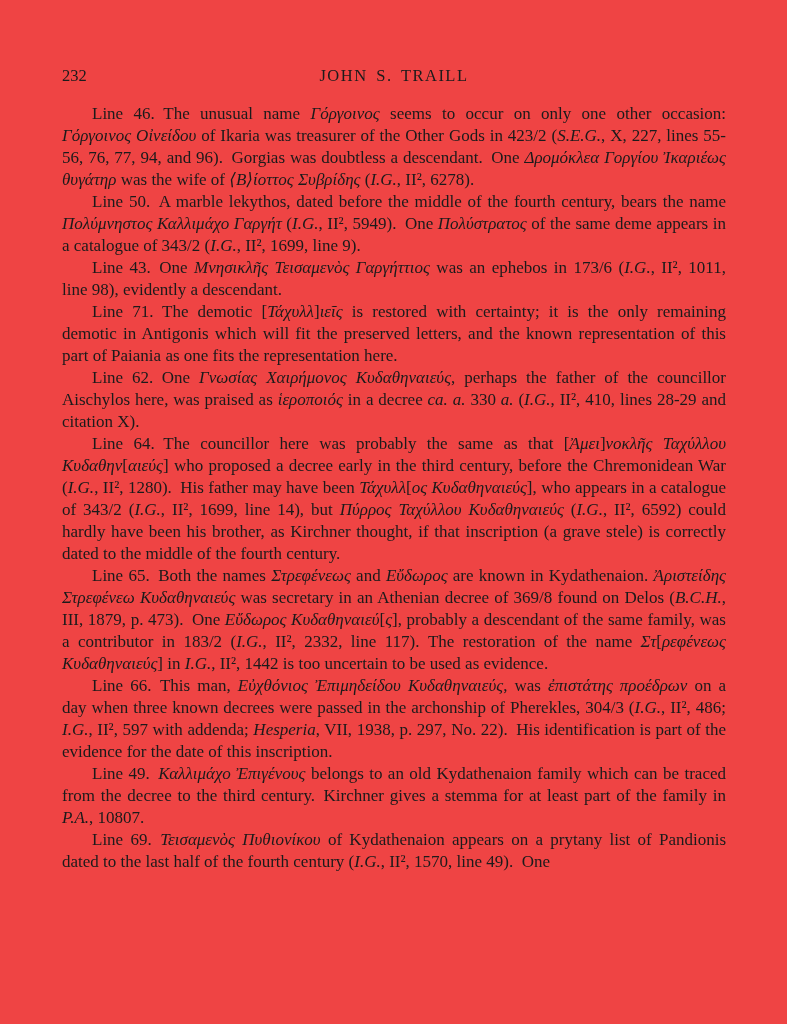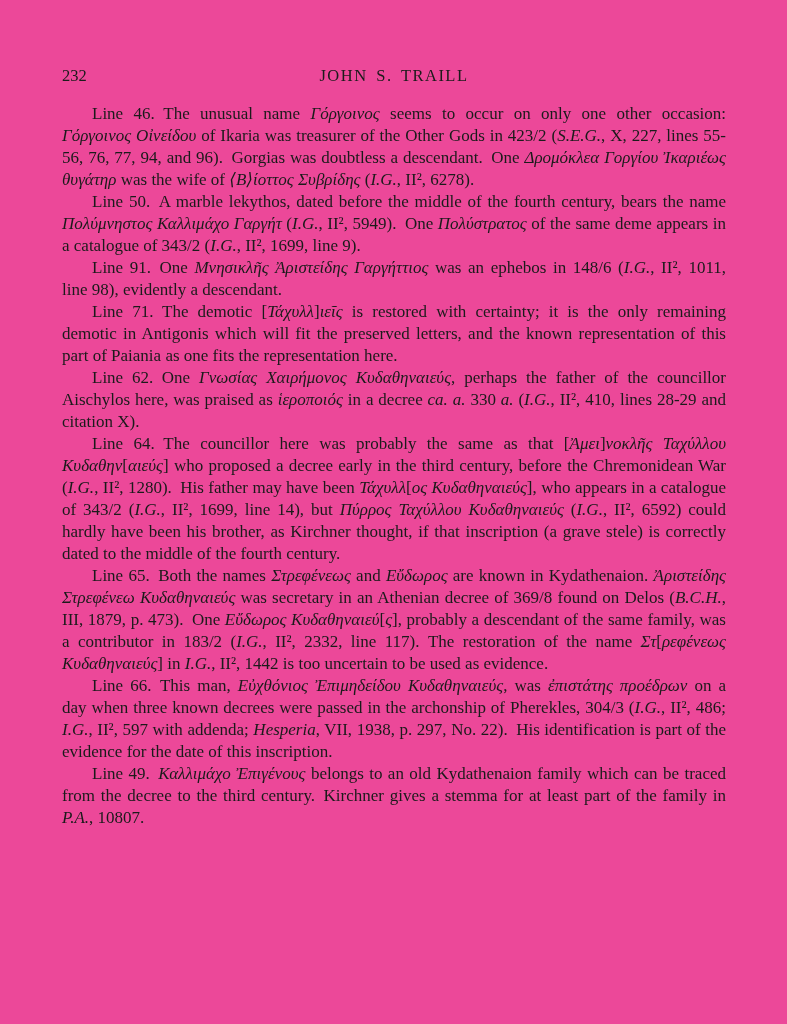--- a/index.html
+++ b/index.html
@@ -6,21 +6,21 @@
     margin: 0;
     padding: 0;
     background: #e8e8e8;
   }
   .page {
     position: relative;
     width: 787px;
     height: 1024px;
     margin: 0 auto;
     box-sizing: border-box;
-    background: #ec4899;
+    background: #ef4444;
     color: #1b1b1b;
     font-family: "Liberation Serif", "DejaVu Serif", serif;
     padding: 66px 61px 0 62px;
     overflow: hidden;
   }
   .running-head {
     display: grid;
     grid-template-columns: 1fr auto 1fr;
     align-items: baseline;
     font-size: 16.5px;
@@ -57,21 +57,22 @@
 
 <div class="page">
   <div class="running-head">
     <span class="pagenum">232</span>
     <span class="author">JOHN S. TRAILL</span>
     <span class="head-spacer"></span>
   </div>
   <div class="body-text" id="body-text">
       <p class="para"><span class="rom">Line 46. The unusual name </span><span class="gk">Γόργοινος</span><span class="rom"> seems to occur on only one other occasion: </span><span class="gk">Γόργοινος Οἰνείδου</span><span class="rom"> of Ikaria was treasurer of the Other Gods in 423/2 (</span><span class="it">S.E.G.</span><span class="rom">, X, 227, lines 55-56, 76, 77, 94, and 96). Gorgias was doubtless a descendant. One </span><span class="gk">Δρομόκλεα Γοργίου Ἰκαριέως θυγάτηρ</span><span class="rom"> was the wife of </span><span class="gk">⟨Β⟩ίοττος Συβρίδης</span><span class="rom"> (</span><span class="it">I.G.</span><span class="rom">, II², 6278).</span></p>
       <p class="para"><span class="rom">Line 50. A marble lekythos, dated before the middle of the fourth century, bears the name </span><span class="gk">Πολύμνηστος Καλλιμάχο Γαργήτ</span><span class="rom"> (</span><span class="it">I.G.</span><span class="rom">, II², 5949). One </span><span class="gk">Πολύστρατος</span><span class="rom"> of the same deme appears in a catalogue of 343/2 (</span><span class="it">I.G.</span><span class="rom">, II², 1699, line 9).</span></p>
-      <p class="para"><span class="rom">Line 91. One </span><span class="gk">Μνησικλῆς Ἀριστείδης Γαργήττιος</span><span class="rom"> was an ephebos in 148/6 (</span><span class="it">I.G.</span><span class="rom">, II², 1011, line 98), evidently a descendant.</span></p>
+      <p class="para"><span class="rom">Line 43. One </span><span class="gk">Μνησικλῆς Τεισαμενὸς Γαργήττιος</span><span class="rom"> was an ephebos in 173/6 (</span><span class="it">I.G.</span><span class="rom">, II², 1011, line 98), evidently a descendant.</span></p>
       <p class="para"><span class="rom">Line 71. The demotic [</span><span class="gk">Τάχυλλ</span><span class="rom">]</span><span class="gk">ιεῖς</span><span class="rom"> is restored with certainty; it is the only remaining demotic in Antigonis which will fit the preserved letters, and the known representation of this part of Paiania as one fits the representation here.</span></p>
       <p class="para"><span class="rom">Line 62. One </span><span class="gk">Γνωσίας Χαιρήμονος Κυδαθηναιεύς</span><span class="rom">, perhaps the father of the councillor Aischylos here, was praised as </span><span class="gk">ἱεροποιός</span><span class="rom"> in a decree </span><span class="it">ca. a.</span><span class="rom"> 330 </span><span class="it">a.</span><span class="rom"> (</span><span class="it">I.G.</span><span class="rom">, II², 410, lines 28-29 and citation X).</span></p>
       <p class="para"><span class="rom">Line 64. The councillor here was probably the same as that [</span><span class="gk">Ἀμει</span><span class="rom">]</span><span class="gk">νοκλῆς Ταχύλλου Κυδαθην</span><span class="rom">[</span><span class="gk">αιεύς</span><span class="rom">] who proposed a decree early in the third century, before the Chremonidean War (</span><span class="it">I.G.</span><span class="rom">, II², 1280). His father may have been </span><span class="gk">Τάχυλλ</span><span class="rom">[</span><span class="gk">ος Κυδαθηναιεύς</span><span class="rom">], who appears in a catalogue of 343/2 (</span><span class="it">I.G.</span><span class="rom">, II², 1699, line 14), but </span><span class="gk">Πύρρος Ταχύλλου Κυδαθηναιεύς</span><span class="rom"> (</span><span class="it">I.G.</span><span class="rom">, II², 6592) could hardly have been his brother, as Kirchner thought, if that inscription (a grave stele) is correctly dated to the middle of the fourth century.</span></p>
       <p class="para"><span class="rom">Line 65. Both the names </span><span class="gk">Στρεφένεως</span><span class="rom"> and </span><span class="gk">Εὔδωρος</span><span class="rom"> are known in Kydathenaion. </span><span class="gk">Ἀριστείδης Στρεφένεω Κυδαθηναιεύς</span><span class="rom"> was secretary in an Athenian decree of 369/8 found on Delos (</span><span class="it">B.C.H.</span><span class="rom">, III, 1879, p. 473). One </span><span class="gk">Εὔδωρος Κυδαθηναιεύ</span><span class="rom">[</span><span class="gk">ς</span><span class="rom">], probably a descendant of the same family, was a contributor in 183/2 (</span><span class="it">I.G.</span><span class="rom">, II², 2332, line 117). The restoration of the name </span><span class="gk">Στ</span><span class="rom">[</span><span class="gk">ρεφένεως Κυδαθηναιεύς</span><span class="rom">] in </span><span class="it">I.G.</span><span class="rom">, II², 1442 is too uncertain to be used as evidence.</span></p>
       <p class="para"><span class="rom">Line 66. This man, </span><span class="gk">Εὐχθόνιος Ἐπιμηδείδου Κυδαθηναιεύς</span><span class="rom">, was </span><span class="gk">ἐπιστάτης προέδρων</span><span class="rom"> on a day when three known decrees were passed in the archonship of Pherekles, 304/3 (</span><span class="it">I.G.</span><span class="rom">, II², 486; </span><span class="it">I.G.</span><span class="rom">, II², 597 with addenda; </span><span class="it">Hesperia</span><span class="rom">, VII, 1938, p. 297, No. 22). His identification is part of the evidence for the date of this inscription.</span></p>
       <p class="para"><span class="rom">Line 49. </span><span class="gk">Καλλιμάχο Ἐπιγένους</span><span class="rom"> belongs to an old Kydathenaion family which can be traced from the decree to the third century. Kirchner gives a stemma for at least part of the family in </span><span class="it">P.A.</span><span class="rom">, 10807.</span></p>
+      <p class="para"><span class="rom">Line 69. </span><span class="gk">Τεισαμενὸς Πυθιονίκου</span><span class="rom"> of Kydathenaion appears on a prytany list of Pandionis dated to the last half of the fourth century (</span><span class="it">I.G.</span><span class="rom">, II², 1570, line 49). One</span></p>
     </div>
 </div>
 
 </body></html>

